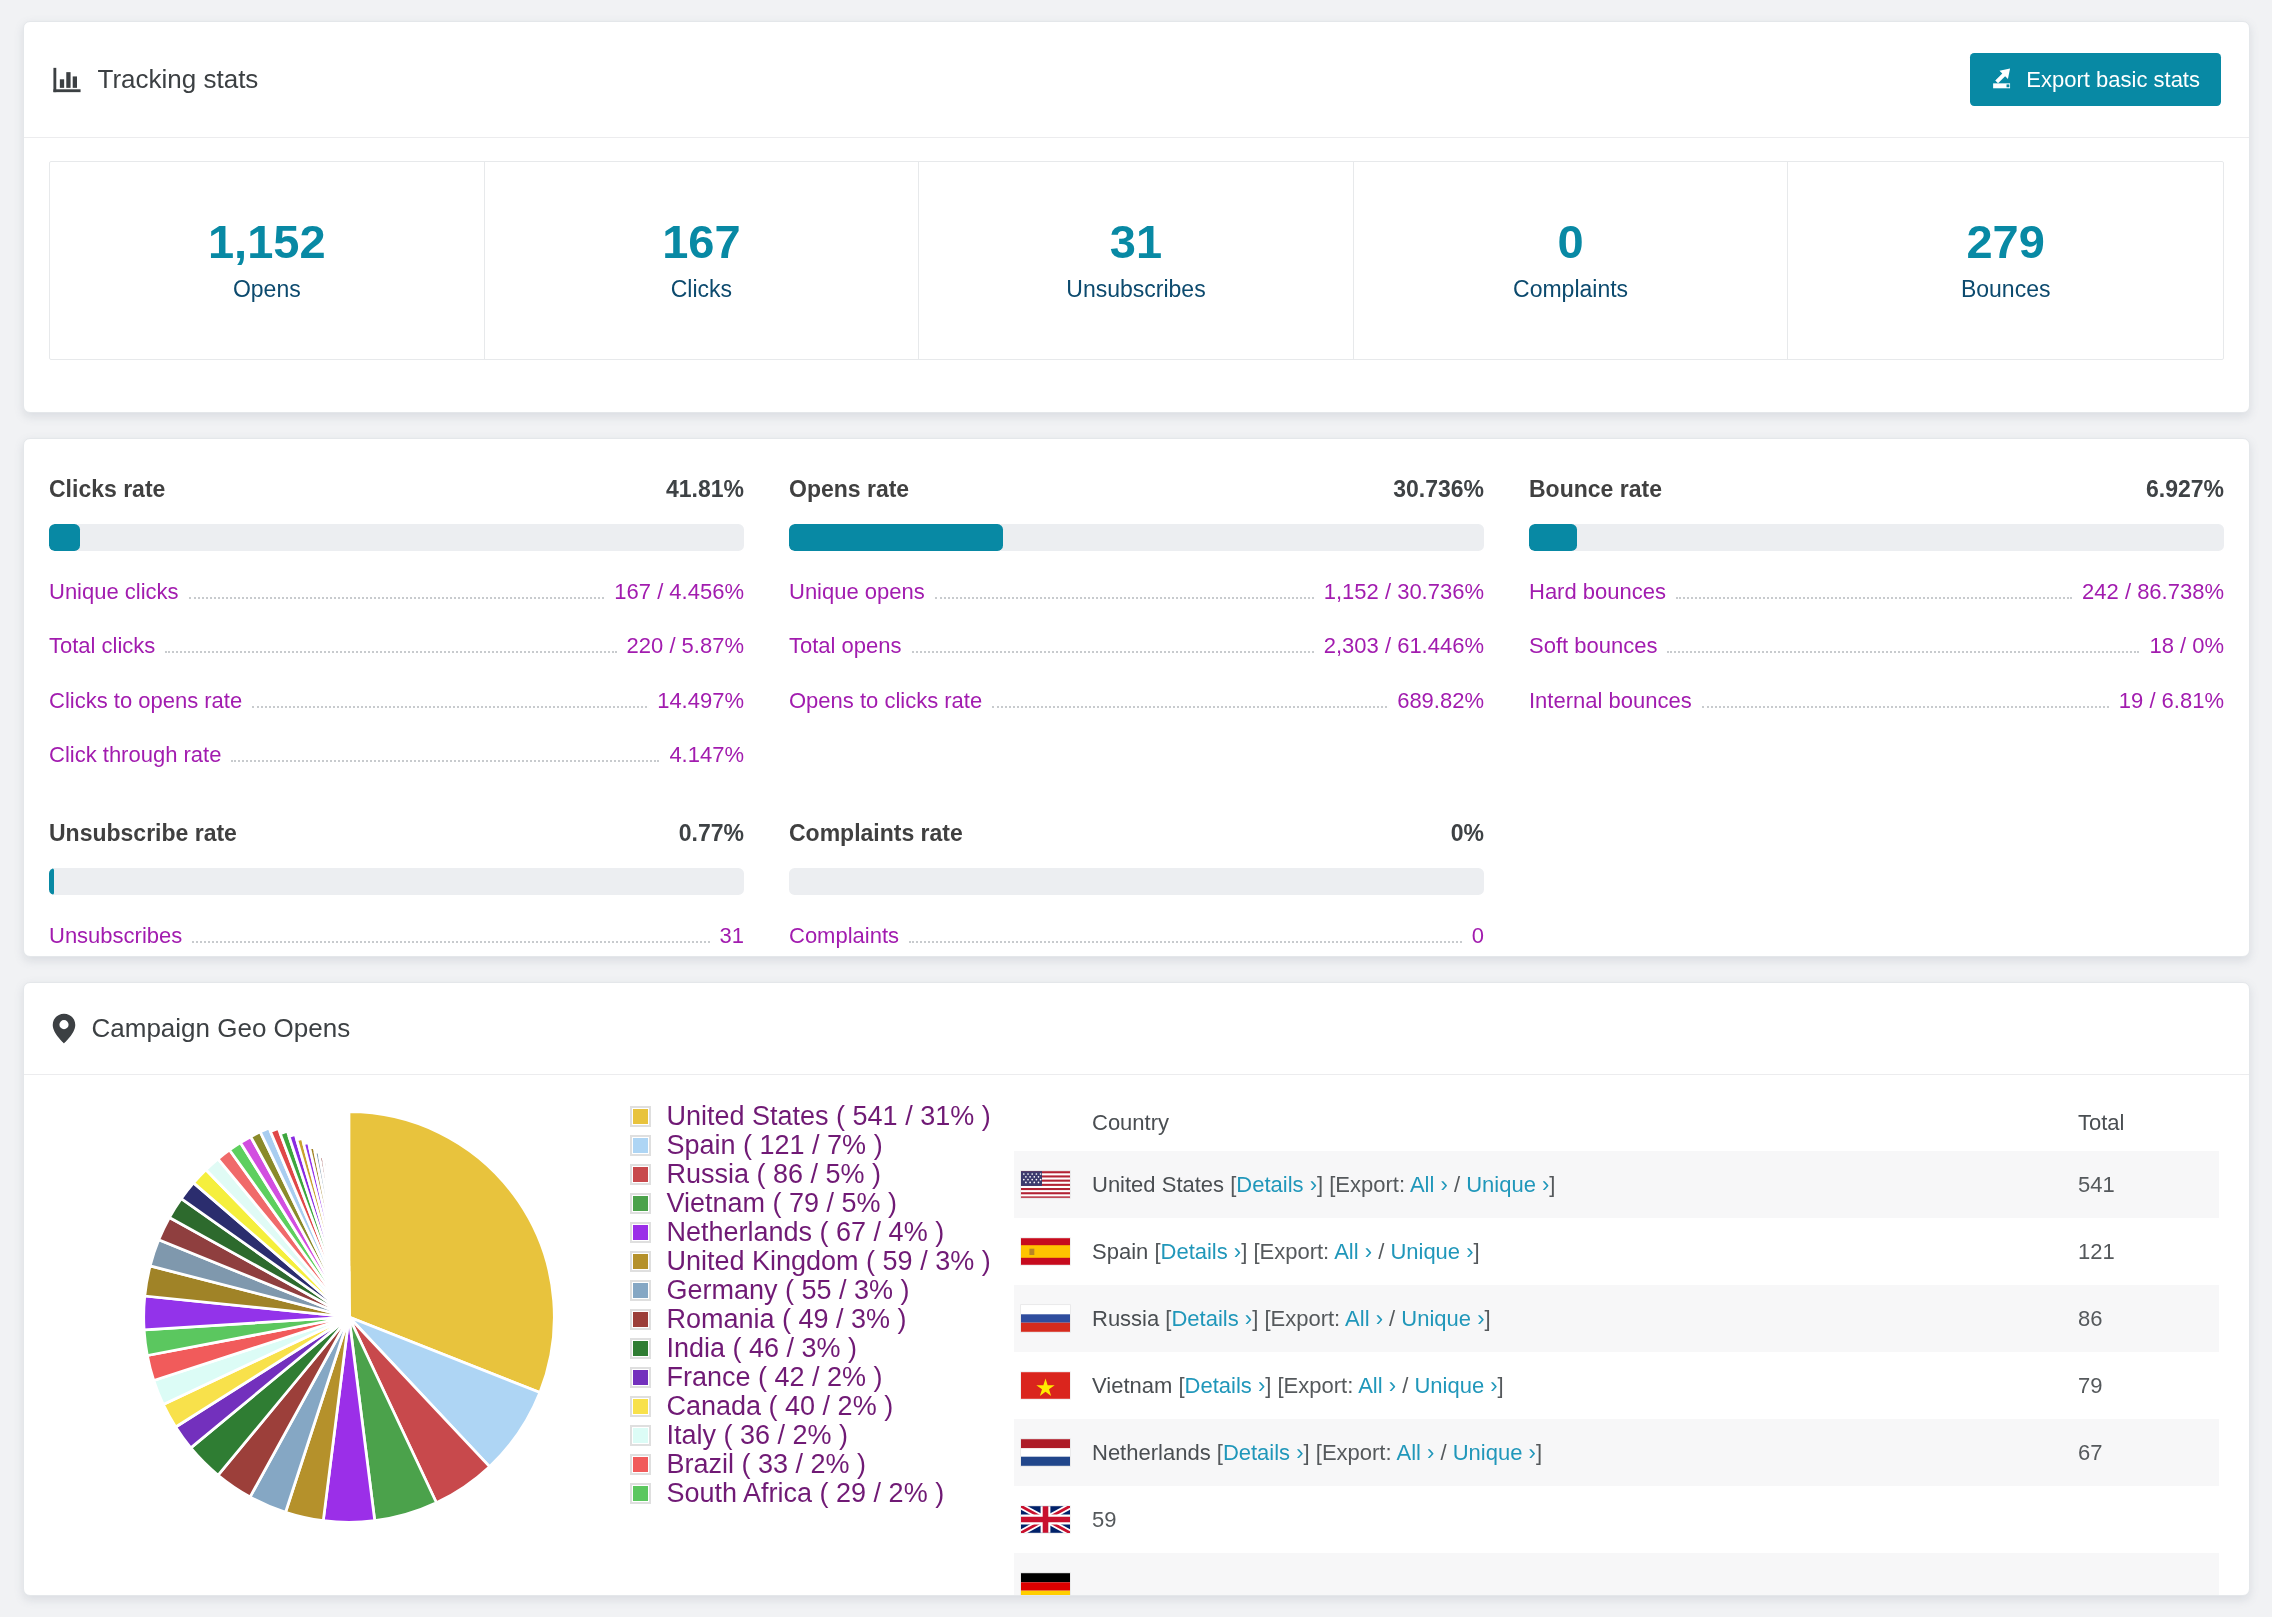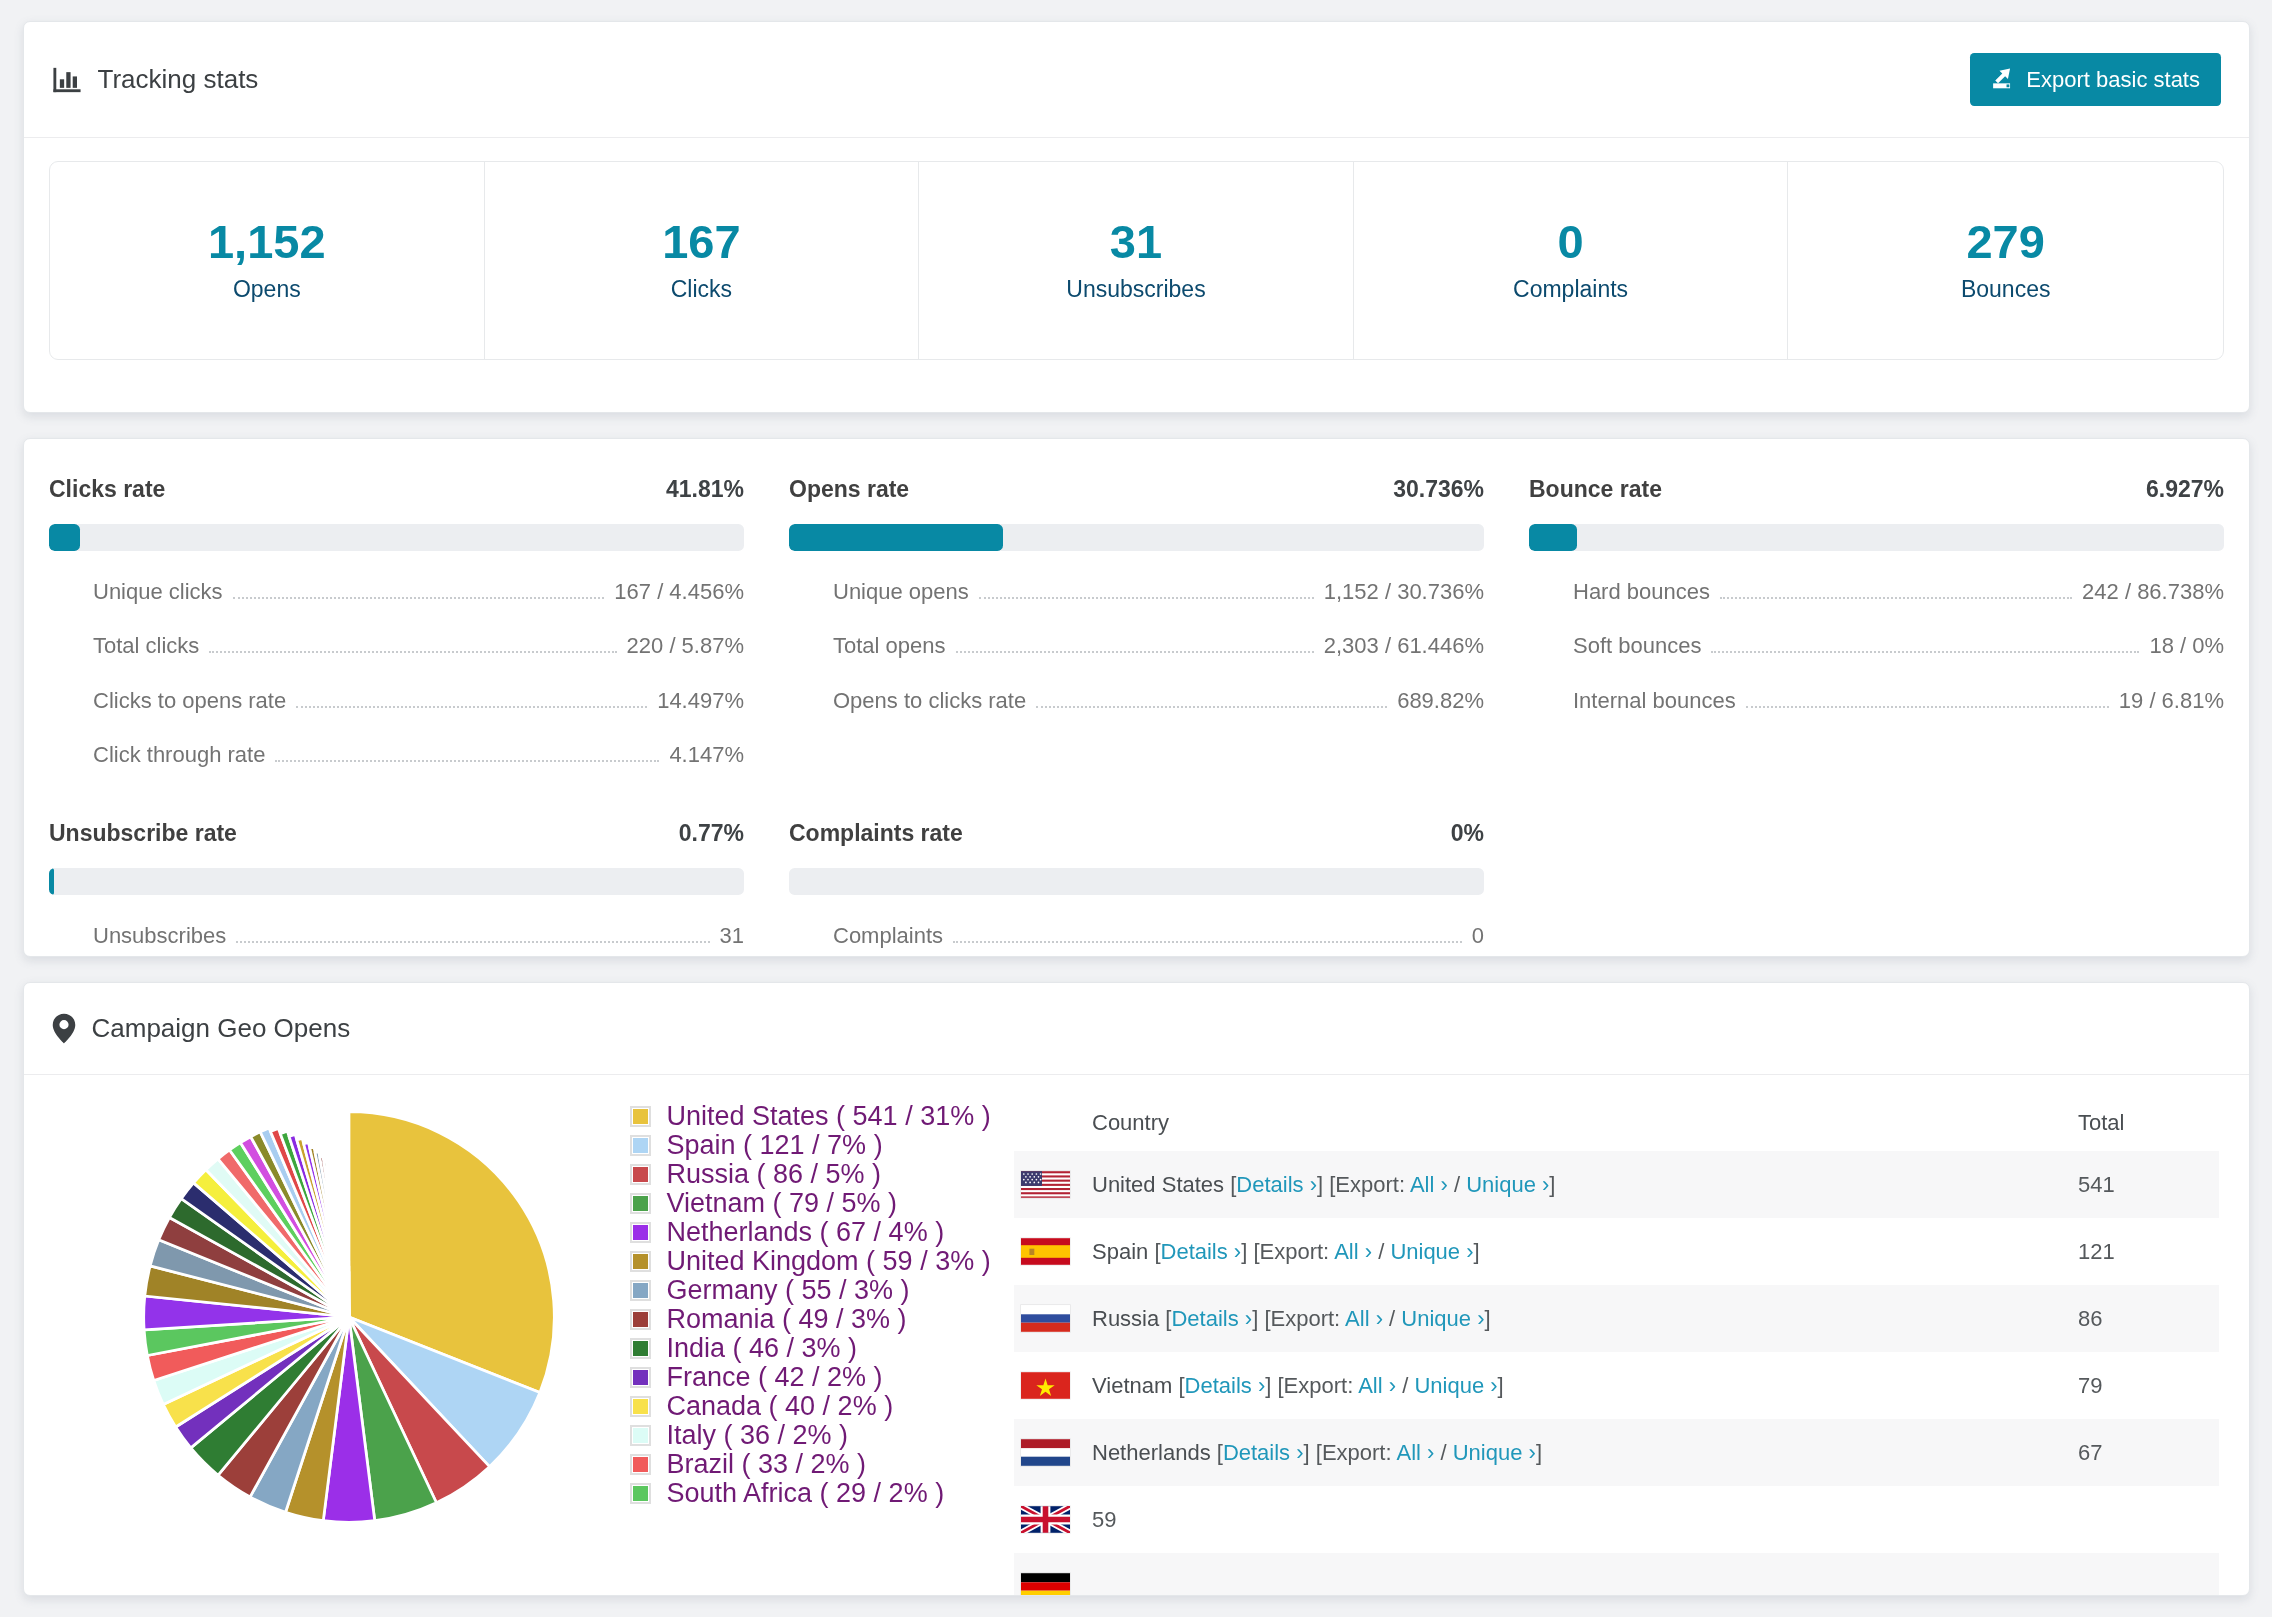--- a/index.html
+++ b/index.html
@@ -28,21 +28,21 @@
   #card1 .card-head { height: 116px; }
   .head-title { display: flex; align-items: center; gap: 15.5px; font-size: 26px; color: #3c4043; }
   .head-title svg { display: block; }
   .btn-primary {
     display: flex; align-items: center; gap: 11.3px;
     background: #0889a4; color: #fff; font-size: 22px;
     padding: 11.3px 21px; border-radius: 4.2px; border: none; cursor: pointer;
   }
   .stats-box {
     margin: 23px 25px 0 25px;
-    border: 0.7px solid #e7e9eb; border-radius: 9px;
+    border: 0.7px solid #e7e9eb; border-radius: 2px;
     height: 199px;
     display: grid; grid-template-columns: repeat(5, 1fr);
   }
   .stat-cell {
     display: flex; flex-direction: column; align-items: center; justify-content: center;
     border-right: 0.7px solid #e7e9eb;
   }
   .stat-cell:last-child { border-right: none; text-align: right; }
   .stat-value { font-size: 47px; font-weight: 700; color: #0889a4; line-height: 1; }
   .stat-label { font-size: 23px; color: #0c4a6e; margin-top: 11.3px; }
@@ -50,21 +50,21 @@
   #card2 { height: 519px; padding: 37px 25px 0 25px; }
   .rates-grid {
     display: grid; grid-template-columns: repeat(3, 1fr);
     column-gap: 45px; row-gap: 51px;
   }
   .rate-head { display: flex; justify-content: space-between; align-items: baseline; margin-bottom: 21px; }
   .rate-title { font-size: 23px; font-weight: 700; color: #404040; }
   .rate-value { font-size: 23px; font-weight: 700; color: #3e4245; }
   .rate-bar { height: 27px; background: #eceef1; border-radius: 5.6px; overflow: hidden; }
   .rate-fill { height: 100%; background: #0889a4; border-radius: 5.6px; }
-  .rate-row { display: flex; align-items: baseline; font-size: 22px; color: #737373; margin-top: 28px; margin-left: 44px; }
+  .rate-row { display: flex; align-items: baseline; font-size: 22px; color: #a21caf; margin-top: 28px; }
   .rate-row .leader { flex: 1; border-bottom: 2.1px dotted #c8cbce; margin: 0 10px 6.4px 10px; }
   .rate-row .val { white-space: nowrap; }
   
   #card3 { height: 614px; }
   #card3 .card-head { height: 92px; justify-content: flex-start; }
   .geo-body { display: flex; height: 522px; }
   .pie-wrap { width: 438px; height: 438px; margin: 22.6px 0 0 106px; flex: none; }
   .legend { margin: 27px 0 0 62px; flex: none; width: 339px; }
   .legend-item { display: flex; align-items: center; gap: 15.5px; height: 29px; }
   .legend-swatch {

